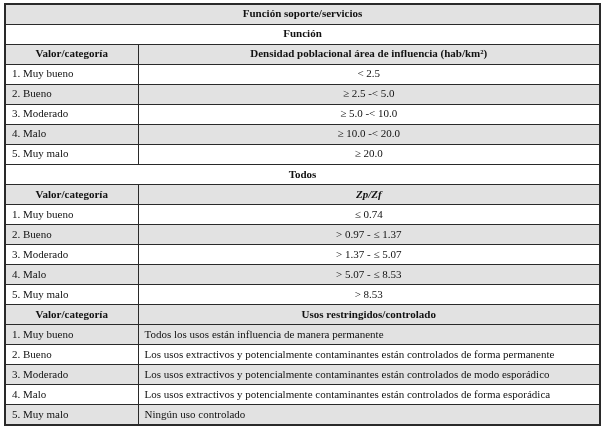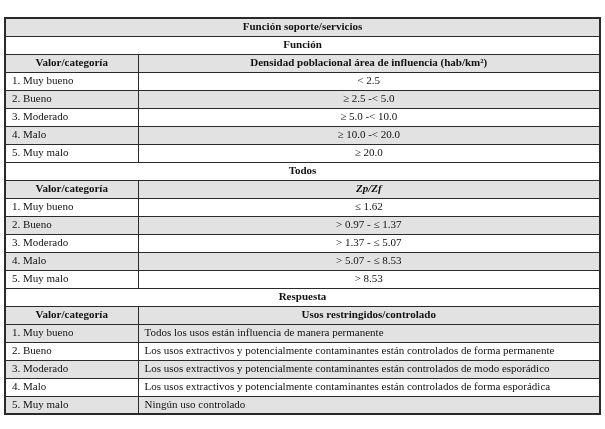--- a/index.html
+++ b/index.html
@@ -1,21 +1,21 @@
 <!DOCTYPE html>
 <html><head>
 <meta charset="utf-8">
 <style>
   * { box-sizing: border-box; }
   html, body { margin: 0; padding: 0; background: #ffffff; }
   .page {
     width: 605px;
     height: 429px;
     background: #ffffff;
-    padding: 17px 4px;
+    padding: 3px 4px;
     font-family: "Liberation Serif", "DejaVu Serif", serif;
     color: #111111;
   }
   table.matrix {
     width: 100%;
     height: 100%;
     border-collapse: collapse;
     table-layout: fixed;
     border: 2px solid #2a2a2a;
     font-size: 11px;
@@ -80,42 +80,39 @@
 
     <tr>
       <td colspan="2" class="b c">Todos</td>
     </tr>
     <tr class="shaded">
       <td class="b c">Valor/categoría</td>
       <td class="b c i">Zp/Zf</td>
     </tr>
     <tr>
       <td>1. Muy bueno</td>
-      <td class="c">≤ 1.62</td>
+      <td class="c">≤ 0.74</td>
     </tr>
     <tr class="shaded">
       <td>2. Bueno</td>
       <td class="c">&gt; 0.97 - ≤ 1.37</td>
     </tr>
     <tr>
       <td>3. Moderado</td>
       <td class="c">&gt; 1.37 - ≤ 5.07</td>
     </tr>
     <tr class="shaded">
       <td>4. Malo</td>
       <td class="c">&gt; 5.07 - ≤ 8.53</td>
     </tr>
     <tr>
       <td>5. Muy malo</td>
       <td class="c">&gt; 8.53</td>
     </tr>
 
-    <tr>
-      <td colspan="2" class="b c">Respuesta</td>
-    </tr>
     <tr class="shaded">
       <td class="b c">Valor/categoría</td>
       <td class="b c">Usos restringidos/controlado</td>
     </tr>
     <tr class="shaded">
       <td>1. Muy bueno</td>
       <td>Todos los usos están influencia de manera permanente</td>
     </tr>
     <tr>
       <td>2. Bueno</td>

